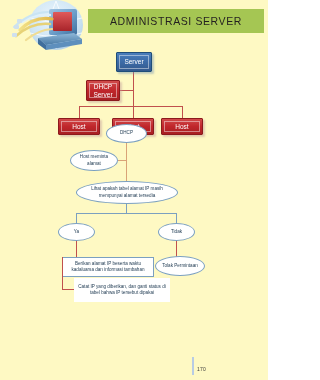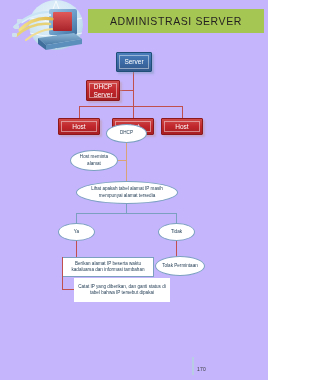--- a/index.html
+++ b/index.html
@@ -3,21 +3,21 @@
 <meta charset="utf-8">
 <style>
   html,body{margin:0;padding:0;}
   body{
     width:268px;height:380px;
     background:#ffffff;
     font-family:"Liberation Sans",sans-serif;
     overflow:hidden;
     position:relative;
   }
-  .page{position:absolute;inset:0;background:#c4b5fd;}
+  .page{position:absolute;inset:0;background:#fef9c3;}
 
   
   .header{position:absolute;left:0;top:0;width:268px;height:56px;}
   .banner{
     position:absolute;left:88px;top:9px;width:176px;height:24px;
     background:#a5c653;
     display:flex;align-items:center;justify-content:center;
   }
   .banner-text{
     font-size:10.5px;letter-spacing:.6px;color:#231f20;

